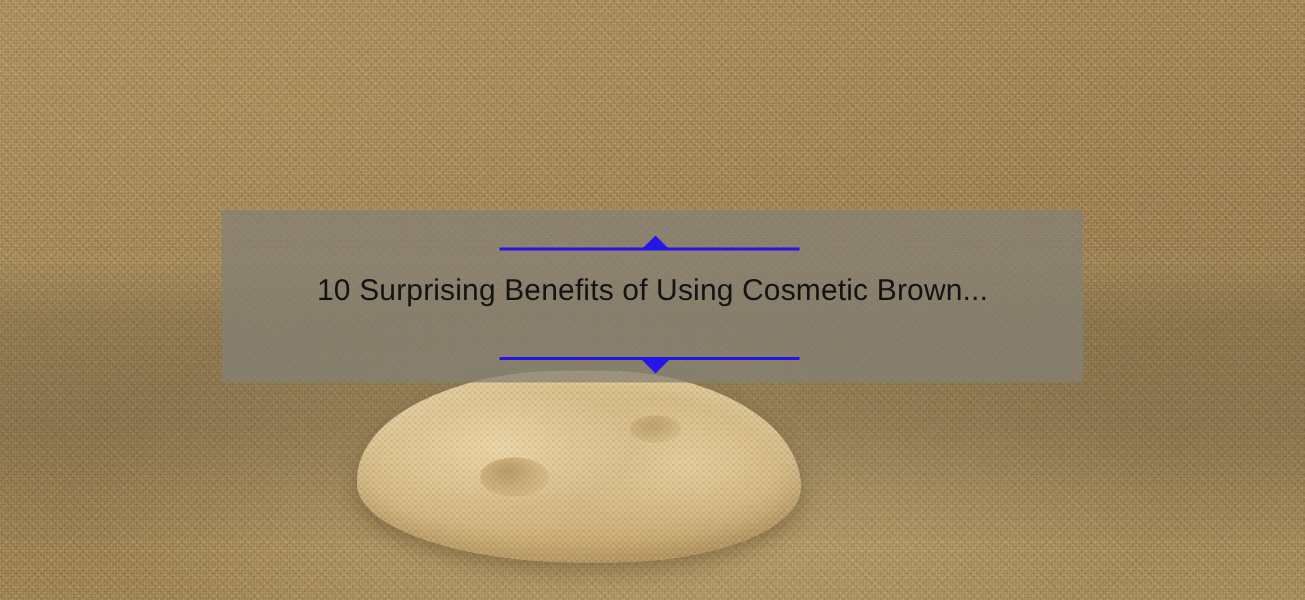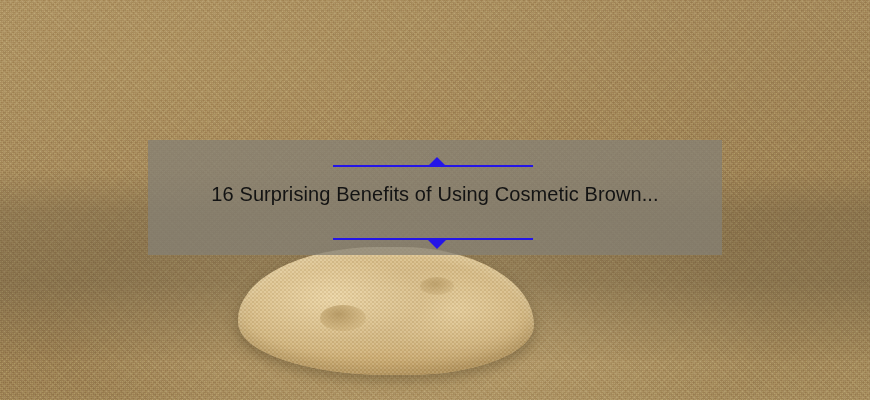--- a/index.html
+++ b/index.html
@@ -163,18 +163,18 @@
       <div class="stone-pit"></div>
       <div class="stone-pit2"></div>
     </div>
   </div>
 
   <div class="overlay-banner"></div>
 
   <div class="slider-rule top"></div>
   <div class="tri tri-up"></div>
 
-  <div class="banner-title">16 Surprising Benefits of Using Cosmetic Brown...</div>
+  <div class="banner-title">10 Surprising Benefits of Using Cosmetic Brown...</div>
 
   <div class="slider-rule bottom"></div>
   <div class="tri tri-down"></div>
 
 </div>
 
 </body></html>

